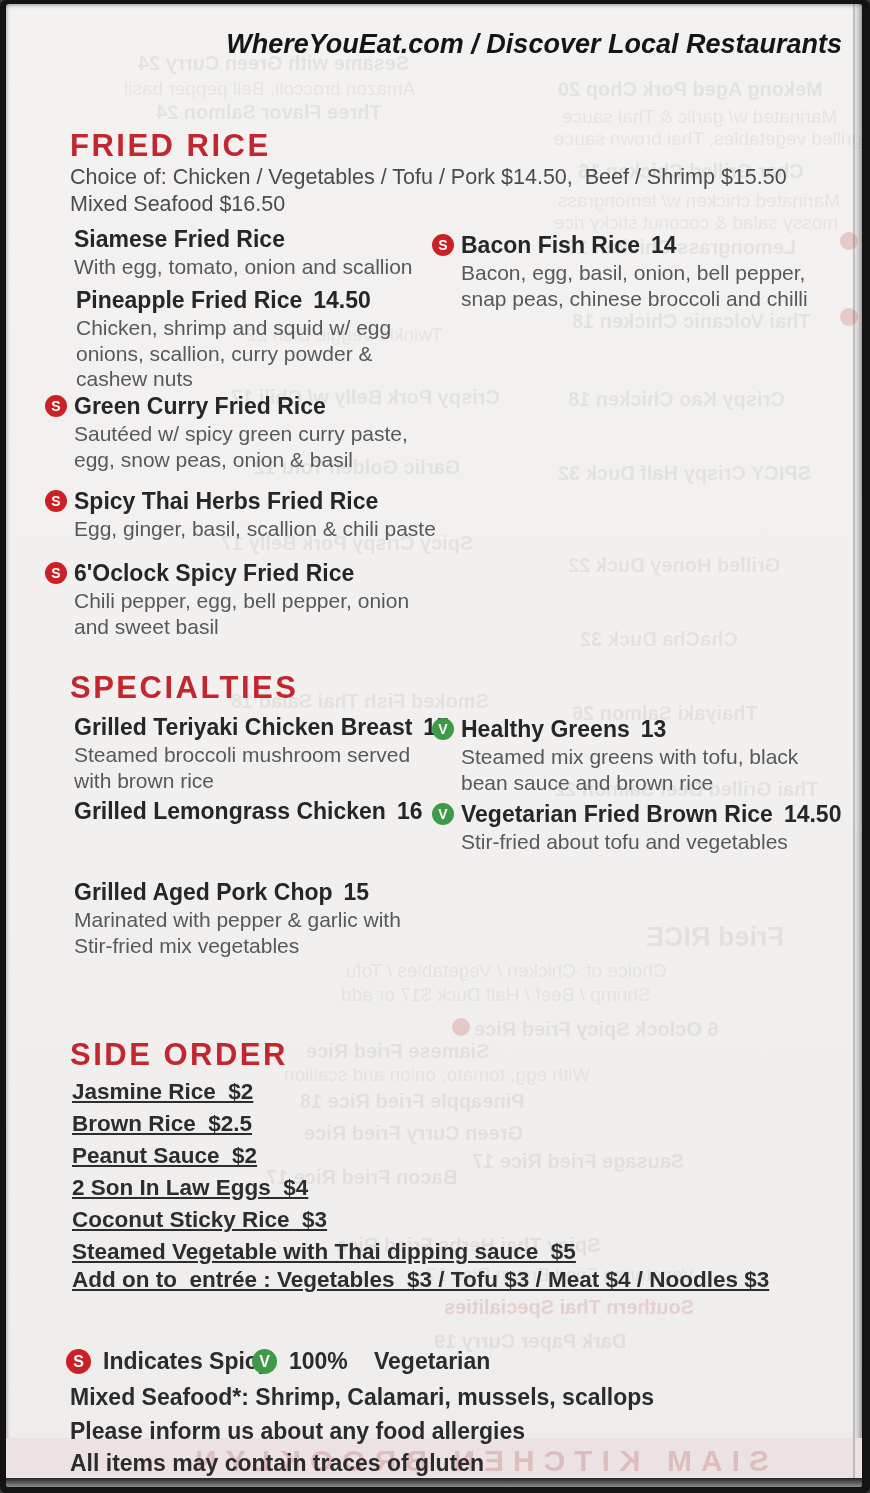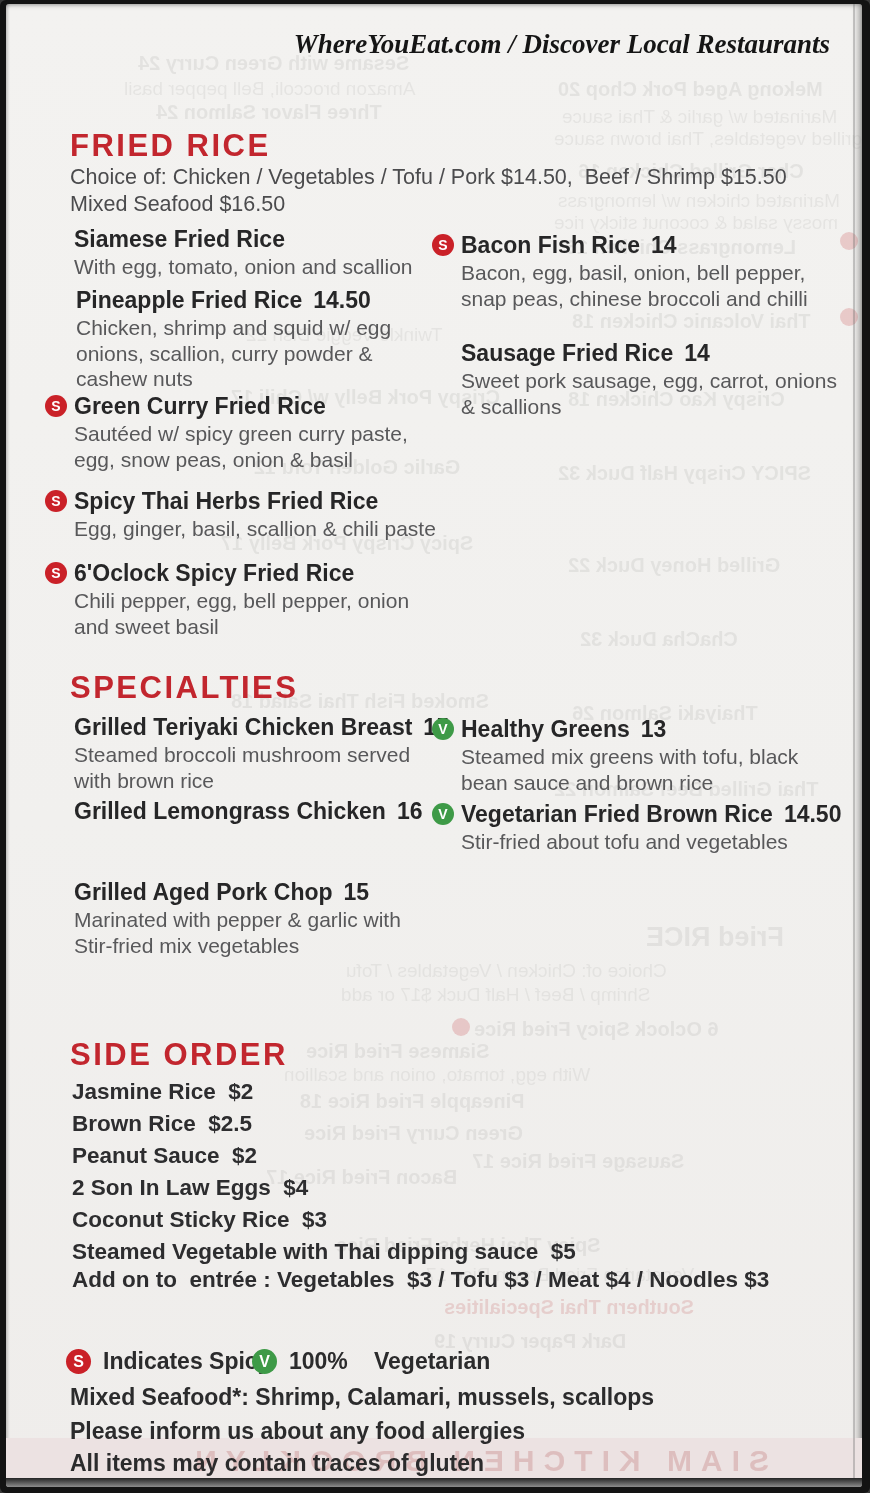--- a/index.html
+++ b/index.html
@@ -12,37 +12,37 @@
   .edge-line{position:absolute;right:7px;top:0;bottom:0;width:2px;background:rgba(110,110,110,.35);}
 
   
   .ghost{position:absolute;transform:scaleX(-1);white-space:pre;color:#8f8f8c;opacity:.15;
          font-weight:bold;font-size:20px;pointer-events:none;}
   .ghost.gl{font-weight:normal;opacity:.13;font-size:19px;}
   .ghost.gr{color:#c05555;opacity:.20;}
   .ghost.gband{font-size:30px;letter-spacing:9px;color:#c98b8b;opacity:.40;}
   .gdot{position:absolute;width:18px;height:18px;border-radius:50%;background:rgba(198,60,62,.22);}
 
-  .banner{position:absolute;top:25px;right:32px;font-family:Liberation Serif, serif;
+  .banner{position:absolute;top:25px;right:20px;font-family:Liberation Sans, sans-serif;
           font-style:italic;font-weight:bold;font-size:27px;color:#151515;white-space:pre;}
 
   .sec-heading{position:absolute;left:64px;color:#c2262e;font-size:31px;font-weight:bold;
                letter-spacing:2.5px;white-space:pre;}
   .choice{position:absolute;left:64px;font-size:21.5px;color:#4b4b4d;white-space:pre;}
 
   .item{position:absolute;}
   .item-title{font-size:23px;font-weight:bold;color:#262627;line-height:26px;white-space:nowrap;}
   .item-title .price{margin-left:11px;}
   .item-desc{font-size:21px;color:#58585a;line-height:25.5px;margin-top:2px;}
   .badge{position:absolute;left:-29px;top:2px;width:22px;height:22px;border-radius:50%;
          background:#ca2128;color:#fff;font-size:14px;font-weight:bold;
          display:flex;align-items:center;justify-content:center;}
   .badge.v{background:#3e9a47;}
 
-  .side-line{position:absolute;left:66px;font-size:22.5px;font-weight:bold;color:#2d2d2f;white-space:pre;}
+  .side-line{position:absolute;left:66px;font-size:22.5px;font-weight:bold;color:#2d2d2f;white-space:pre;text-decoration:underline;}
 
   .legend-badge{position:absolute;width:25px;height:25px;border-radius:50%;background:#ca2128;color:#fff;
                 font-size:16px;font-weight:bold;display:flex;align-items:center;justify-content:center;}
   .legend-badge.v{background:#3e9a47;}
   .legend-text{position:absolute;font-size:23px;font-weight:bold;color:#2b2b2c;white-space:pre;}
 
   .pink-band{position:absolute;left:0;right:0;top:1434px;height:44px;background:#ece2e2;}
   .bottom-bar{position:absolute;left:0;right:0;bottom:0;height:9px;
               background:linear-gradient(180deg,#242424,#8d8d8d);}
 </style>
@@ -120,24 +120,20 @@
       <span class="badge s">S</span>
       <div class="item-title"><span>6'Oclock Spicy Fried Rice</span><span class="price"></span></div>
       <div class="item-desc" style="width:360px">Chili pepper, egg, bell pepper, onion and sweet basil</div>
     </div>
 
     <div class="item" style="left:455px;top:228px">
       <span class="badge s">S</span>
       <div class="item-title"><span>Bacon Fish Rice</span><span class="price">14</span></div>
       <div class="item-desc" style="width:368px">Bacon, egg, basil, onion, bell pepper, snap peas, chinese broccoli and chilli</div>
     </div>
-    <div class="item" style="left:455px;top:336px">
-      <div class="item-title"><span>Sausage Fried Rice</span><span class="price">14</span></div>
-      <div class="item-desc" style="width:382px">Sweet pork sausage, egg, carrot, onions &amp; scallions</div>
-    </div>
 
     <div class="sec-heading" style="top:666px">SPECIALTIES</div>
 
     <div class="item" style="left:68px;top:710px">
       <div class="item-title"><span>Grilled Teriyaki Chicken Breast</span><span class="price">15</span></div>
       <div class="item-desc" style="width:352px">Steamed broccoli mushroom served with brown rice</div>
     </div>
     <div class="item" style="left:68px;top:794px">
       <div class="item-title"><span>Grilled Lemongrass Chicken</span><span class="price">16</span></div>
     </div>

